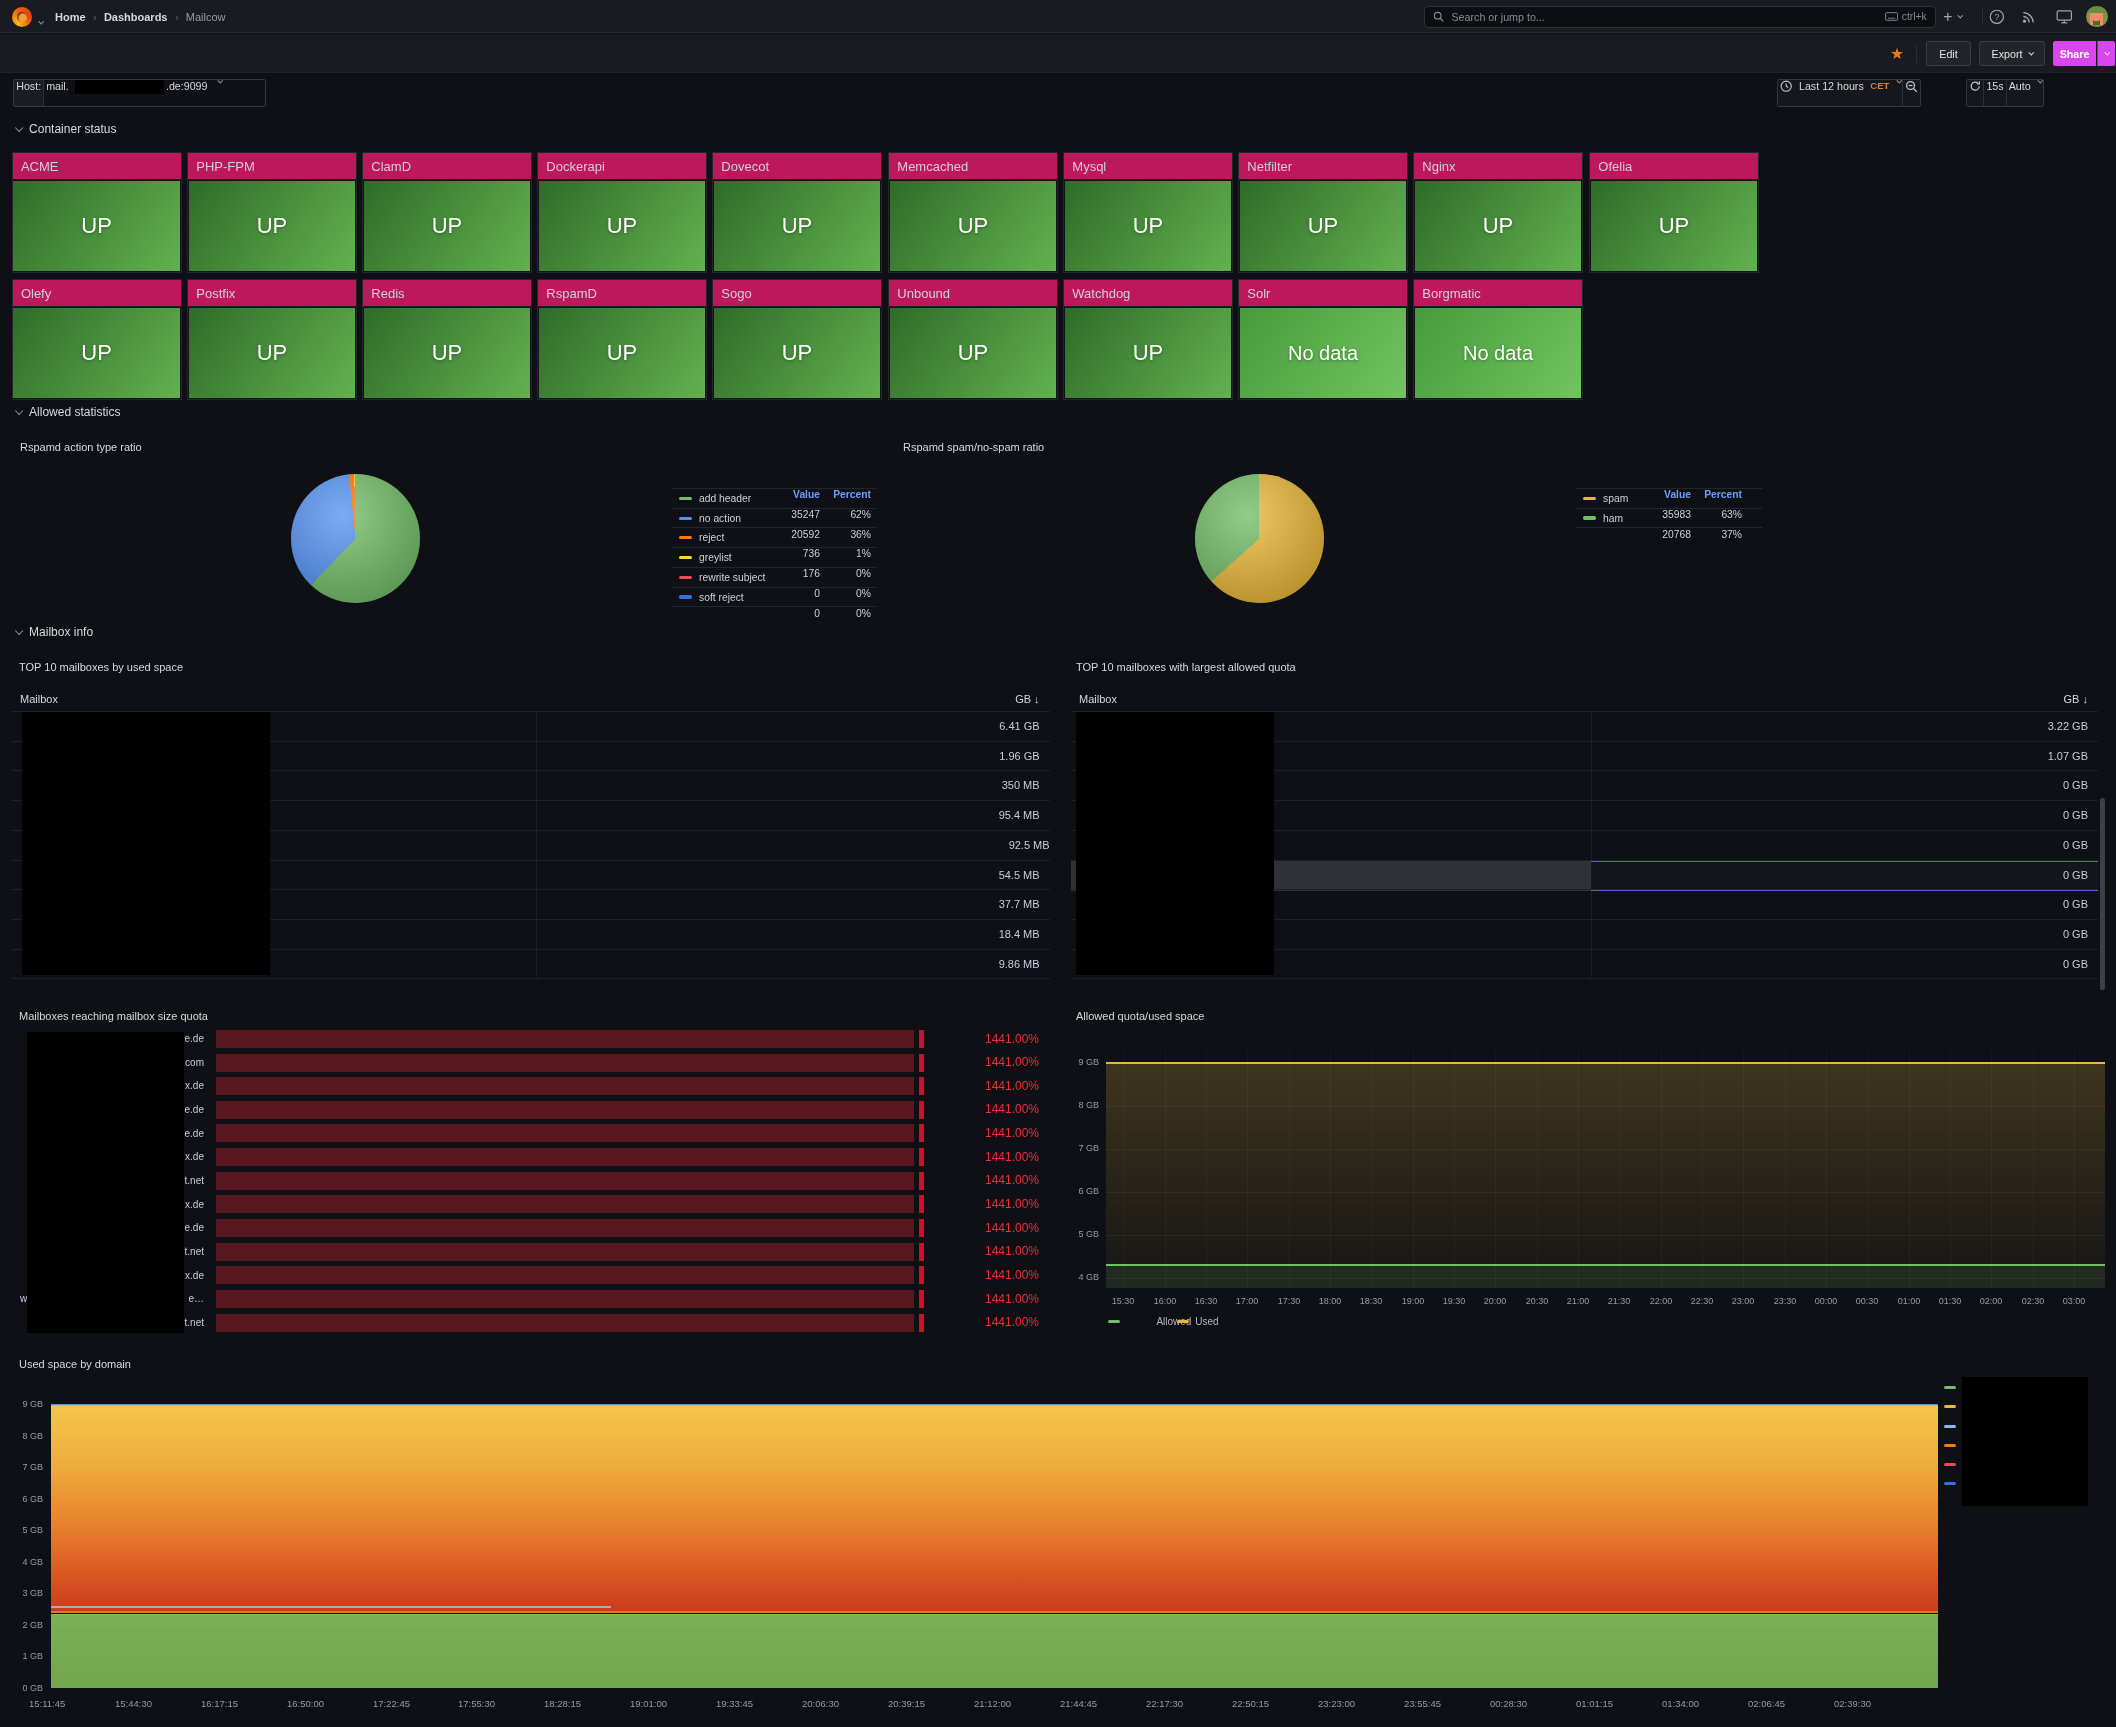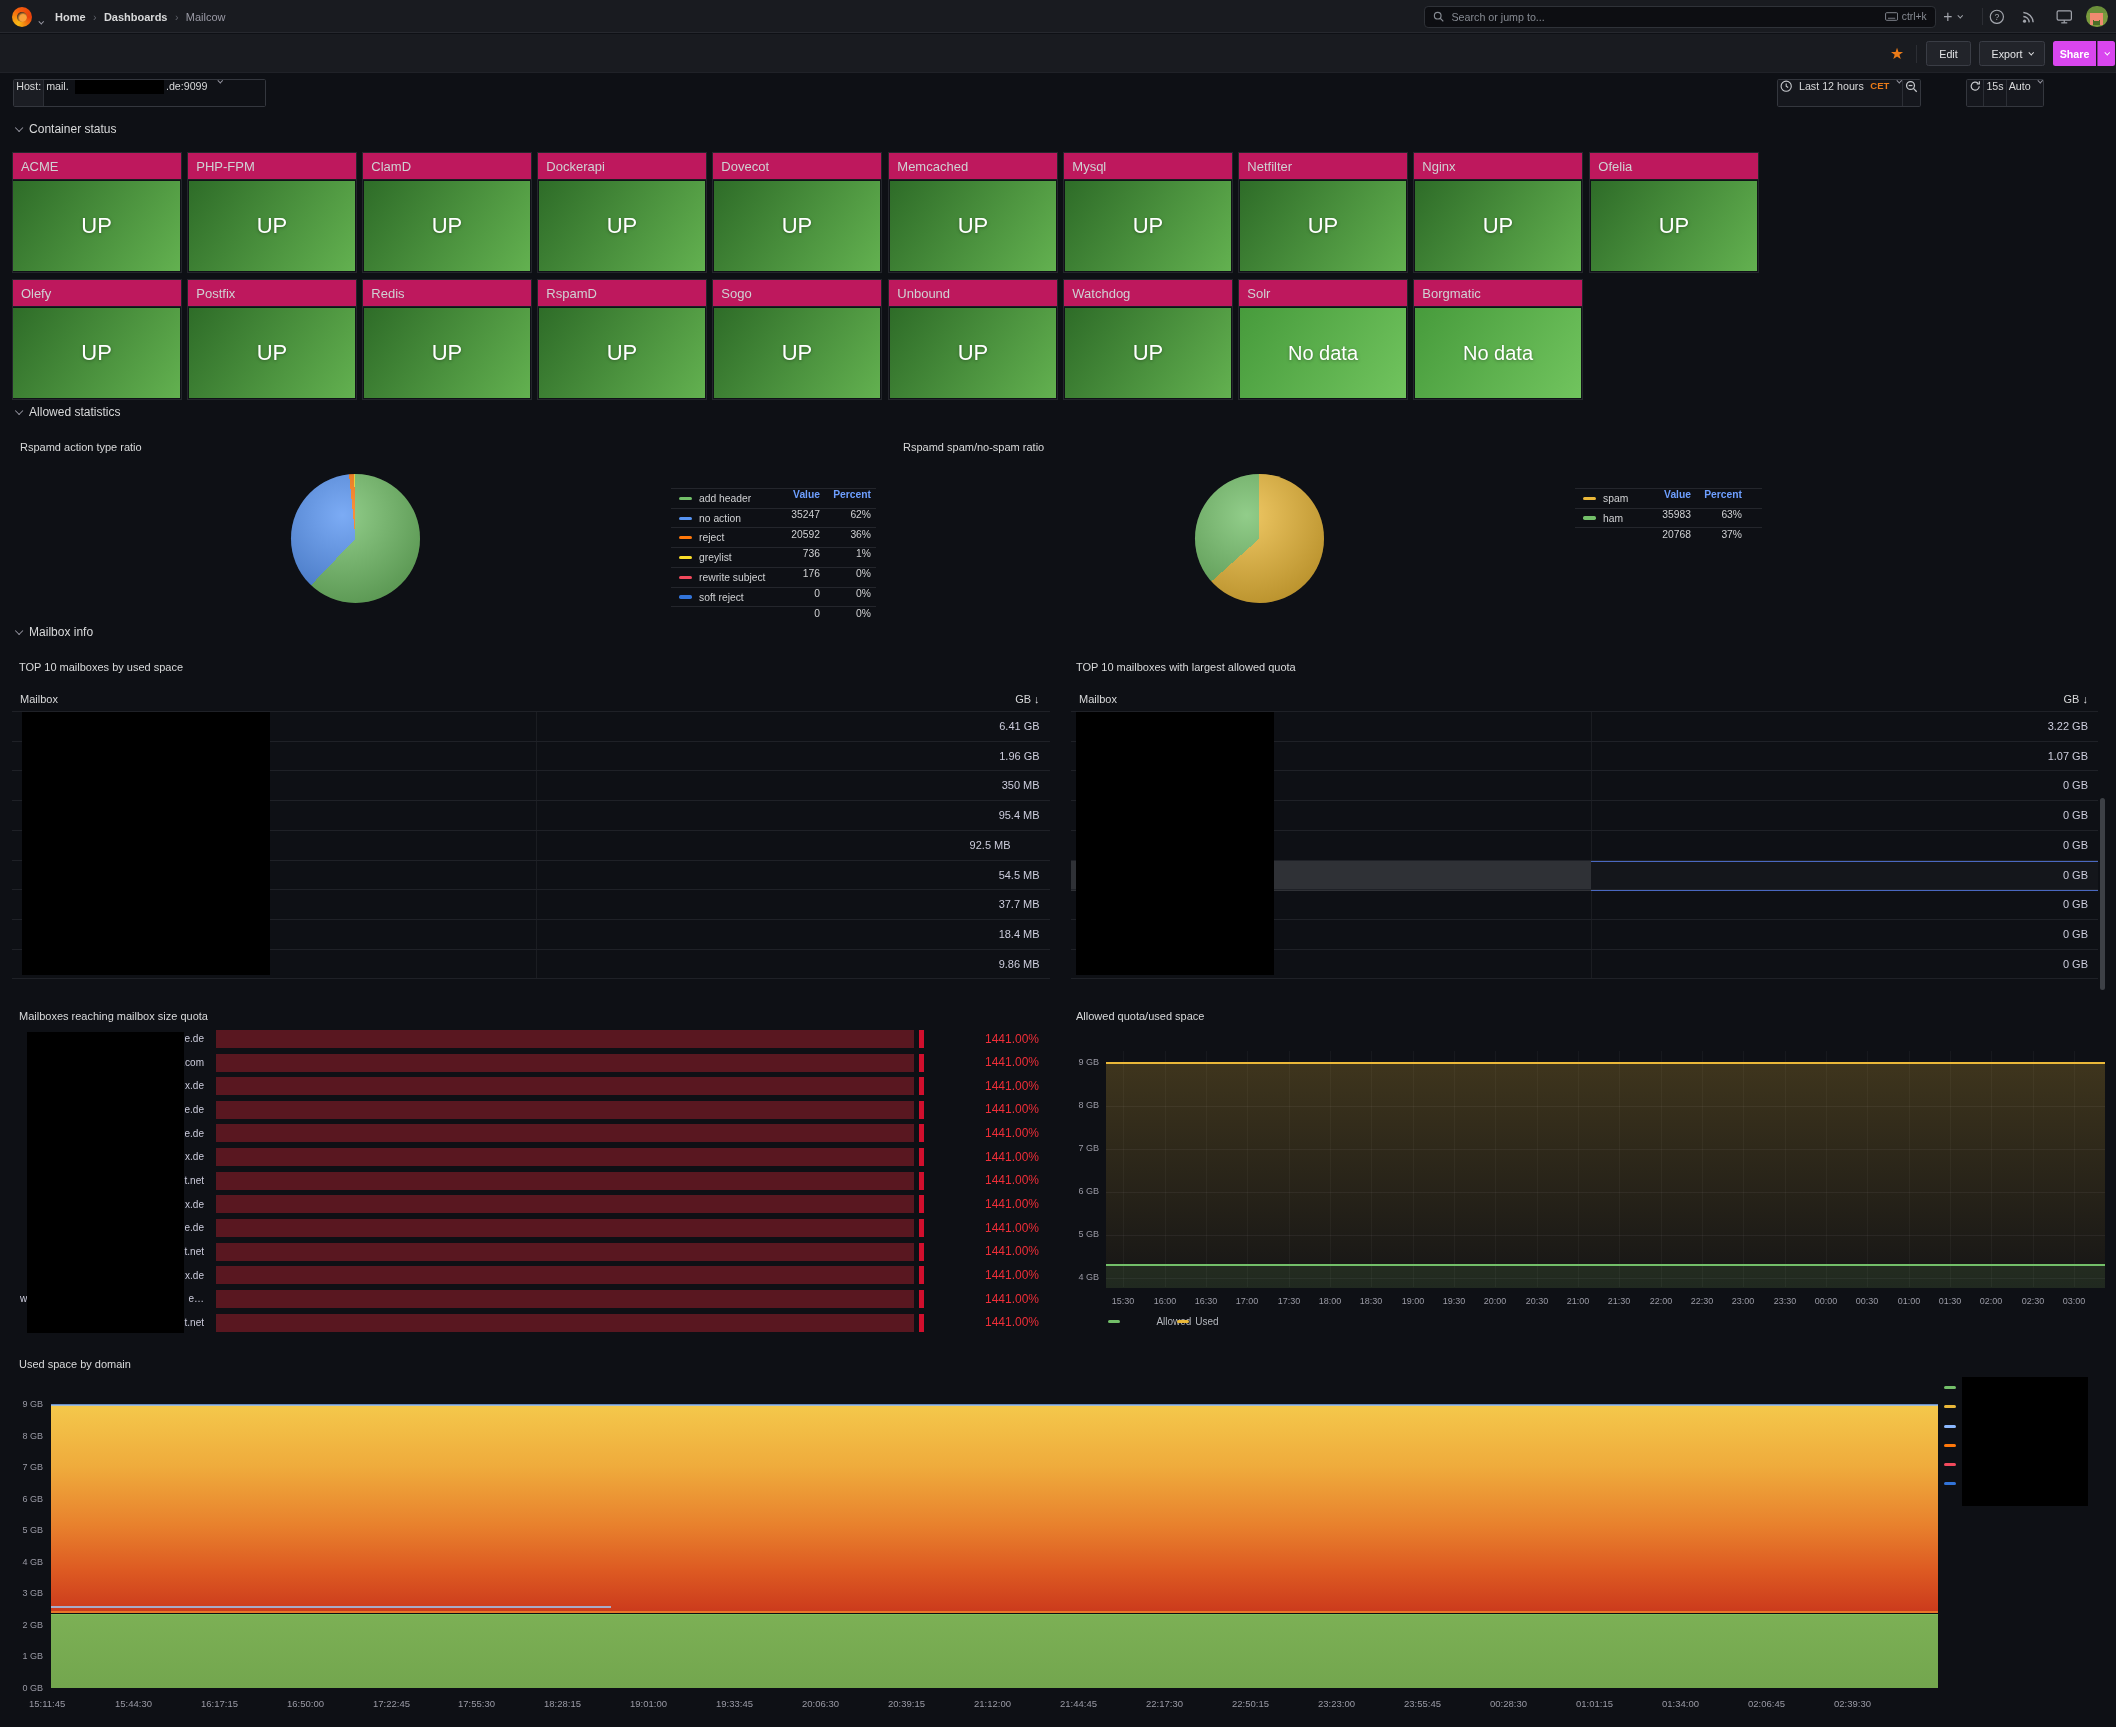--- a/index.html
+++ b/index.html
@@ -383,21 +383,21 @@
       <div class="tbl-row" style="left: 11.6px; top: 741px; width: 1038px; border-bottom: none;">
         <div class="tbl-val" style="right: 10px; width: 99px;">1.96 GB</div>
       </div>
       <div class="tbl-row" style="left: 11.6px; top: 770px; width: 1038px; border-bottom: none;">
         <div class="tbl-val" style="right: 10px; width: 99px;">350 MB</div>
       </div>
       <div class="tbl-row" style="left: 11.6px; top: 800px; width: 1038px; border-bottom: none;">
         <div class="tbl-val" style="right: 10px; width: 99px;">95.4 MB</div>
       </div>
       <div class="tbl-row" style="left: 11.6px; top: 830px; width: 1038px; border-bottom: none;">
-        <div class="tbl-val" style="right: 10px; width: 99px; text-align: center;">92.5 MB</div>
+        <div class="tbl-val" style="right: 0; width: 99px;">92.5 MB</div>
       </div>
       <div class="tbl-row" style="left: 11.6px; top: 860px; width: 1038px; border-bottom: none;">
         <div class="tbl-val" style="right: 10px; width: 99px;">54.5 MB</div>
       </div>
       <div class="tbl-row" style="left: 11.6px; top: 889px; width: 1038px; border-bottom: none;">
         <div class="tbl-val" style="right: 10px; width: 99px;">37.7 MB</div>
       </div>
       <div class="tbl-row" style="left: 11.6px; top: 919px; width: 1038px; border-bottom: none;">
         <div class="tbl-val" style="right: 10px; width: 99px;">18.4 MB</div>
       </div>

